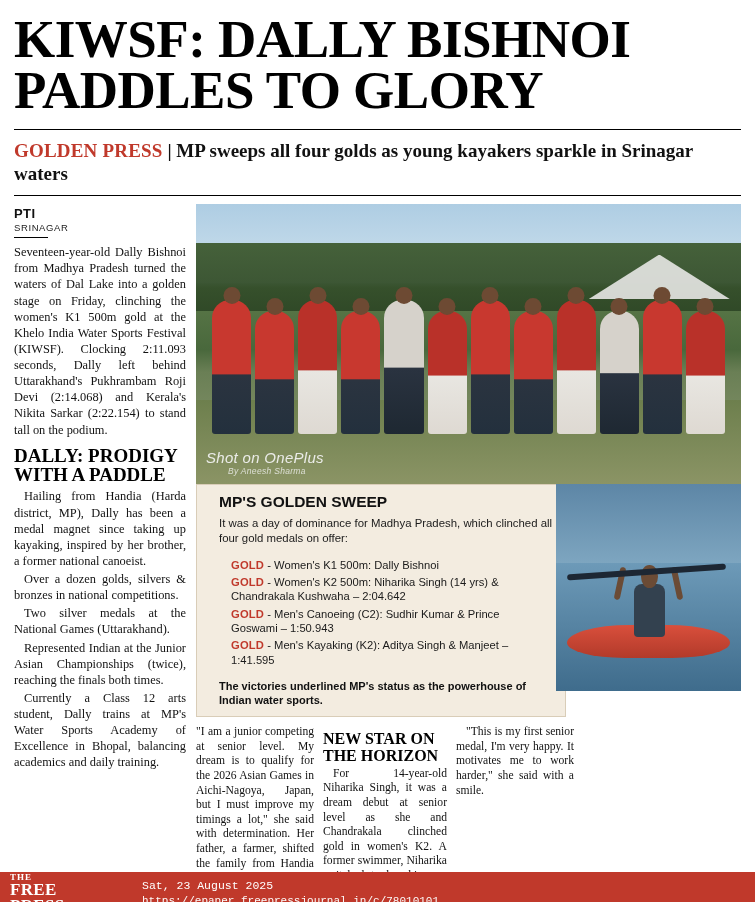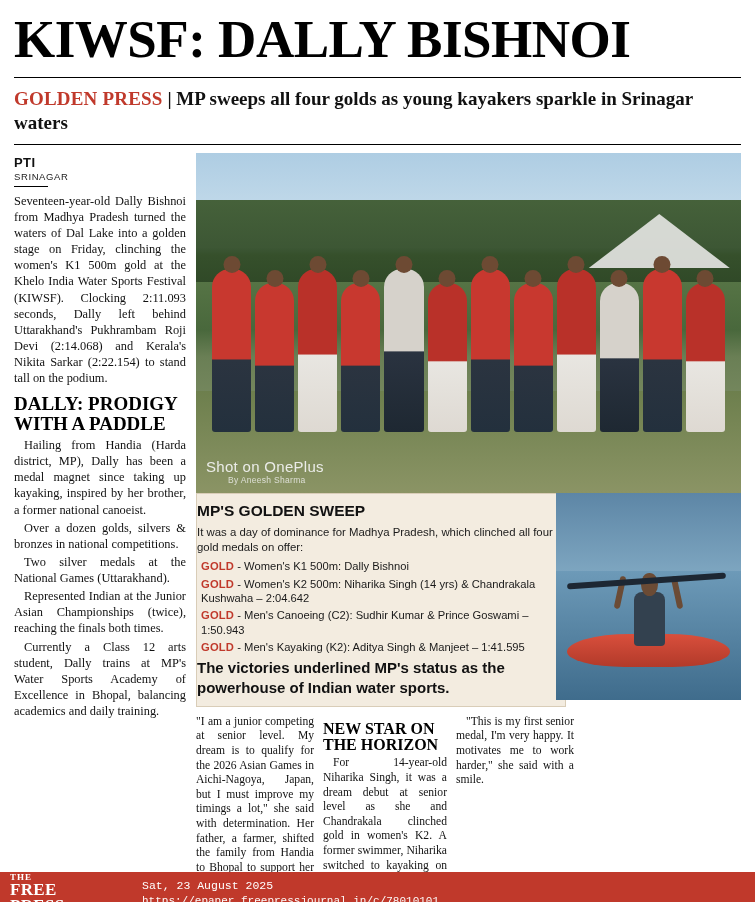--- a/index.html
+++ b/index.html
@@ -110,24 +110,25 @@
     font-weight: 700;
     font-size: 19px;
     line-height: 1.02;
     margin: 8px 0 4px 0;
     color:#000;
   }
 
   
   .photo {
     width: 100%;
-    height: 340px;
+    height: 280px;
     position: relative;
     overflow: hidden;
     background: linear-gradient(#9fc3df 0%, #b9d4e6 28%, #5d7a4a 30%, #49683c 52%, #6a7f55 60%, #8f9b73 100%);
+    font-style: italic;
   }
   .photo .sky {
     position:absolute; left:0; right:0; top:0; height:28%;
     background: linear-gradient(#aecde3,#cfe2ee);
   }
   .photo .treeline {
     position:absolute; left:0; right:0; top:14%; height:24%;
     background: linear-gradient(#3f5b31, #2e4726);
     opacity:0.95;
   }
@@ -201,51 +202,51 @@
     position:absolute; bottom:44%; width:6px; height:16%;
     background:#6b4b35; border-radius:3px;
   }
   .kayak-photo .arm-l { left:33%; transform: rotate(12deg); }
   .kayak-photo .arm-r { right:33%; transform: rotate(-12deg); }
 
   
   .goldbox {
     background:#f3ece0;
     border: 1px solid #d9cdb8;
-    padding: 8px 10px 9px 0;
+    padding: 8px 10px 9px 22px;
     width: 370px;
     font-family: "Liberation Sans", sans-serif;
   }
   .goldbox h3 {
     font-family: "Liberation Sans", sans-serif;
     font-size: 15.5px;
     font-weight:700;
     margin: 0 0 5px 0;
     color:#111;
   }
   .goldbox .lead {
     font-size: 11.4px;
     line-height: 1.30;
     margin: 0 0 5px 0;
     color:#1a1a1a;
   }
-  .goldbox ul { list-style:none; margin:4px; padding:0; }
+  .goldbox ul { list-style:none; margin:12px; padding:0; }
   .goldbox li {
     font-size: 11.2px;
     line-height: 1.28;
     margin-bottom: 3px;
     color:#1a1a1a;
   }
   .goldbox li .tag {
     color:#c0392b;
     font-weight:700;
     letter-spacing:0.2px;
   }
   .goldbox .closing {
-    font-size: 15px;
+    font-size: 11px;
     line-height:1.28;
     font-weight:700;
     margin: 4px 0 0 0;
     color:#111;
   }
 
   .lower-cols {
     display:flex;
     gap: 9px;
     margin-top: 8px;
@@ -292,20 +293,21 @@
   }
   .footer .meta .url { font-size:11px; opacity:0.97; }
 </style>
 </head>
 <body>
 
 <div class="page">
 
   <h1 class="headline">
     <span>KIWSF: DALLY BISHNOI</span>
+    <span class="l2">PADDLES TO GLORY</span>
   </h1>
 
   <hr class="rule-thin">
 
   <div class="kicker">
     <span class="gold">GOLDEN PRESS</span>
     <span class="sep">|</span>
     <span>MP sweeps all four golds as young kayakers sparkle in Srinagar waters</span>
   </div>
 

